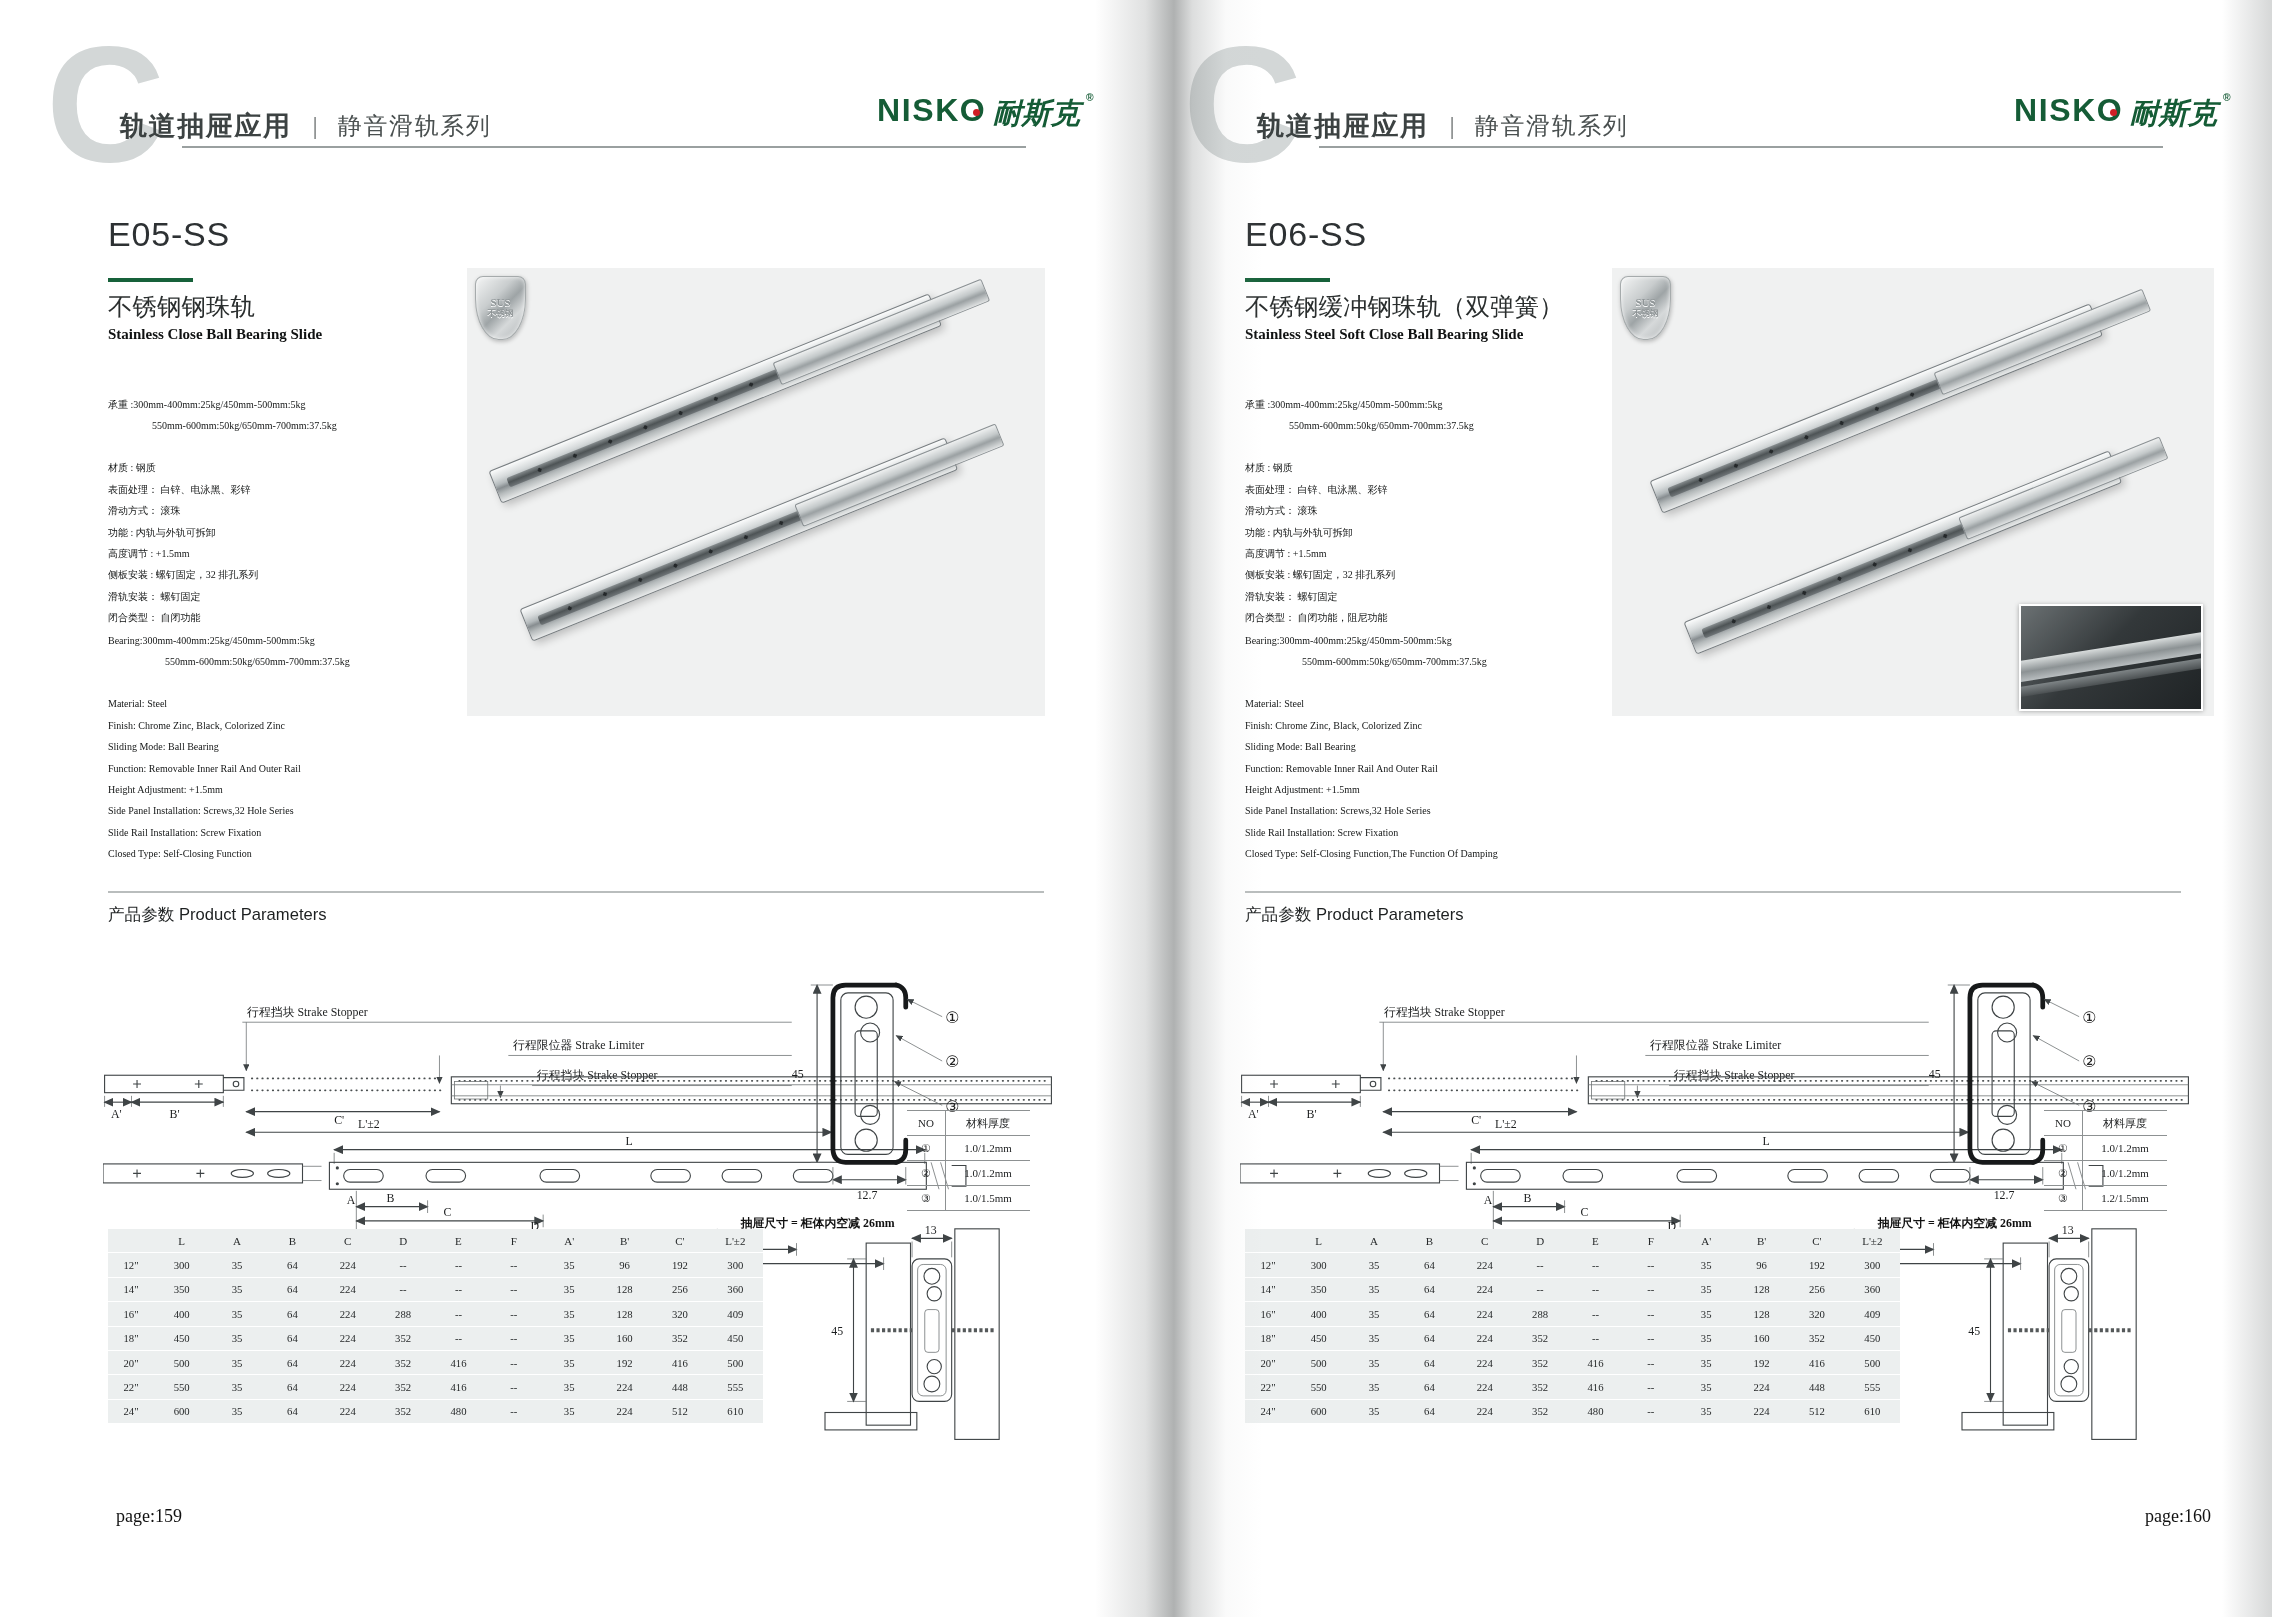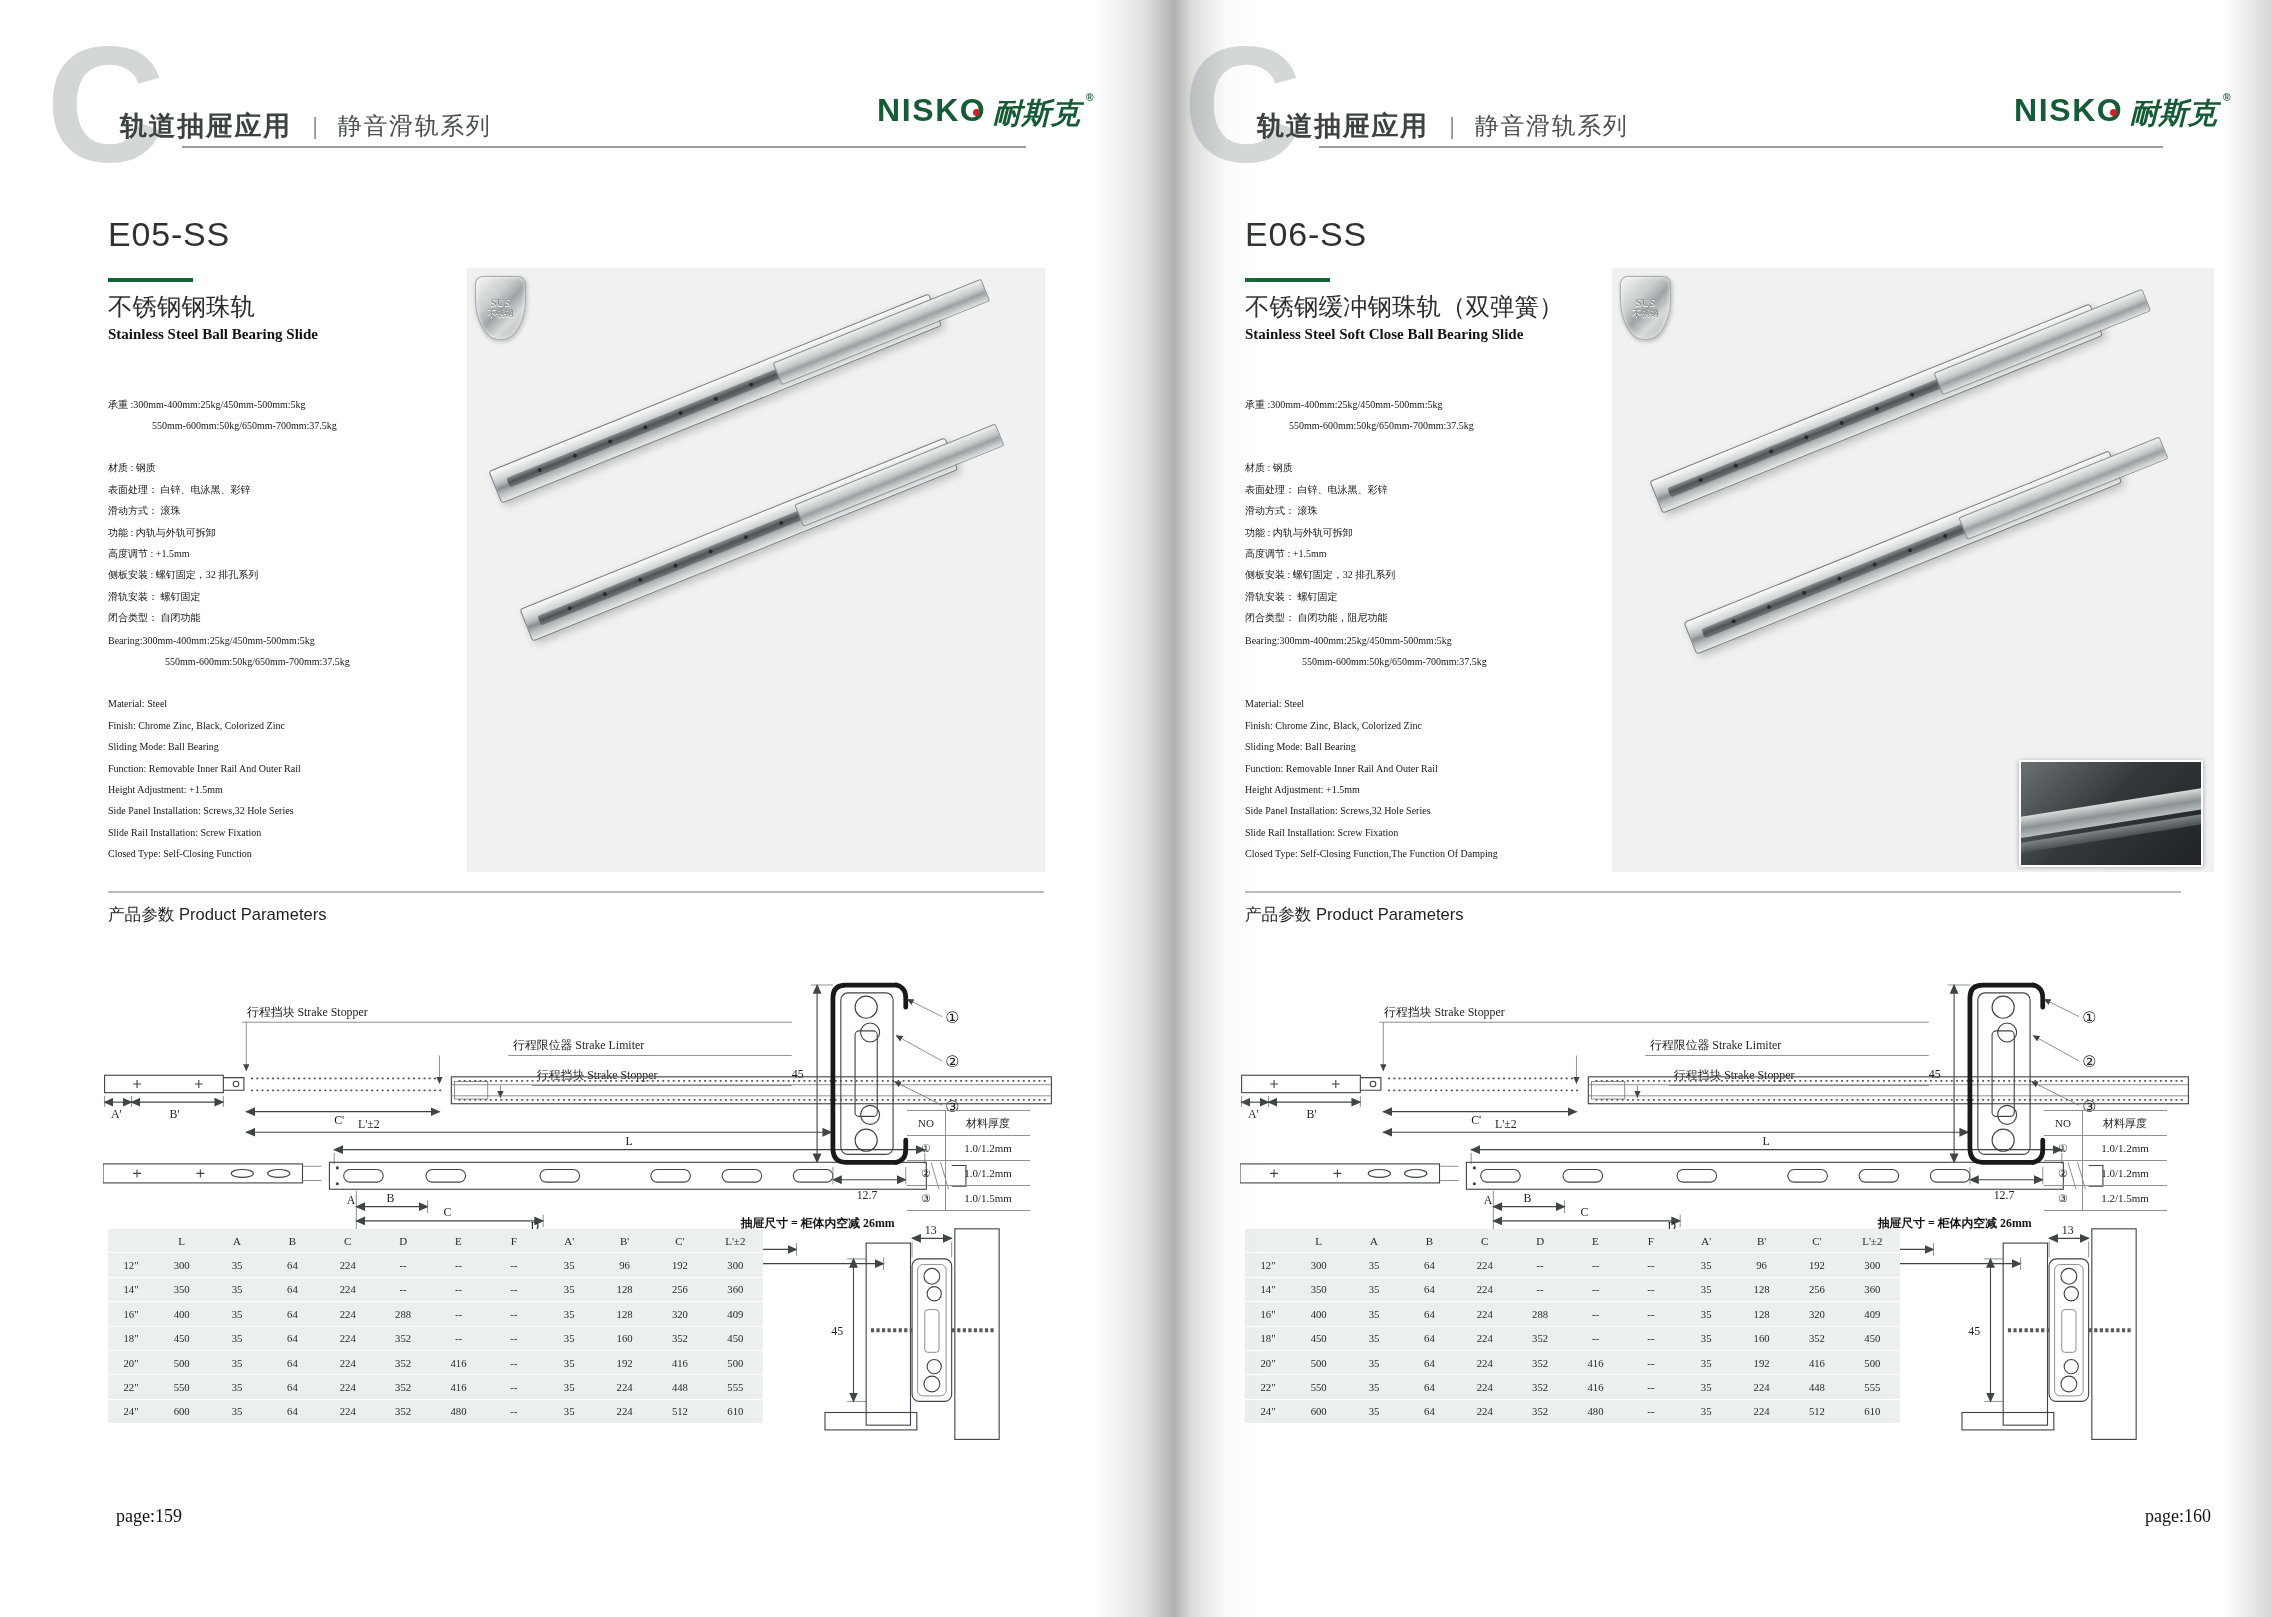--- a/index.html
+++ b/index.html
@@ -26,21 +26,21 @@
 
   
   .code{position:absolute;left:108px;top:215px;margin:0;font-size:34px;font-weight:400;
         color:#2d3133;letter-spacing:0.8px;}
   .code-rule{position:absolute;left:108px;top:278px;width:85px;height:4px;background:#17613a;}
   .name-cn{position:absolute;left:108px;top:290px;font-size:24.5px;color:#2a2e2e;}
   .name-en{position:absolute;left:108px;top:326px;font-size:15px;font-weight:bold;
            font-family:"Liberation Serif",serif;color:#101212;}
 
   
-  .photo{position:absolute;left:467px;top:268px;width:578px;height:604px;background:#f0f1f1;}
+  .photo{position:absolute;left:467px;top:268px;width:578px;height:448px;background:#f0f1f1;}
   .page.right .photo{left:475px;width:602px;}
   .badge{position:absolute;left:8px;top:8px;width:49px;height:62px;
          background:linear-gradient(135deg,#f4f5f5 0%,#c9cdce 35%,#9ea4a6 52%,#d6d9da 70%,#aeb3b5 100%);
          border:1.6px solid #a6abac;border-radius:8px 8px 46% 46% / 8px 8px 64% 64%;
          display:flex;flex-direction:column;align-items:center;justify-content:center;gap:0.8px;
          box-shadow:inset 0 0 4.7px rgba(255,255,255,.8),0.8px 1.6px 4px rgba(0,0,0,.25);}
   .badge .b1{font:700 11px "Liberation Serif",serif;color:#8f9597;text-shadow:0 0.8px 0 #fff;}
   .badge .b2{font:700 8.7px "Liberation Sans",sans-serif;color:#8f9597;text-shadow:0 0.8px 0 #fff;}
   .slide{position:absolute;height:35px;transform:rotate(-22deg);transform-origin:0 50%;}
   .s1{left:28px;top:202px;width:475px;}
@@ -129,21 +129,21 @@
     <div class="hdr-line"></div>
     <div class="logo">
       <span class="logo-name">NISKO</span>
       <span class="logo-cn">耐斯克</span>
       <span class="logo-reg">®</span>
     </div>
 
     <h1 class="code">E05-SS</h1>
     <div class="code-rule"></div>
     <div class="name-cn">不锈钢钢珠轨</div>
-    <div class="name-en">Stainless Steel Ball Bearing Slide</div>
+    <div class="name-en">Stainless Close Ball Bearing Slide</div>
 
     <div class="photo">
       <div class="badge">
         <span class="b1">SUS</span>
         <span class="b2">不锈钢</span>
       </div>
       <div class="slide s1">
         <div class="body"></div>
         <div class="strip"></div>
         <div class="holes"></div>

